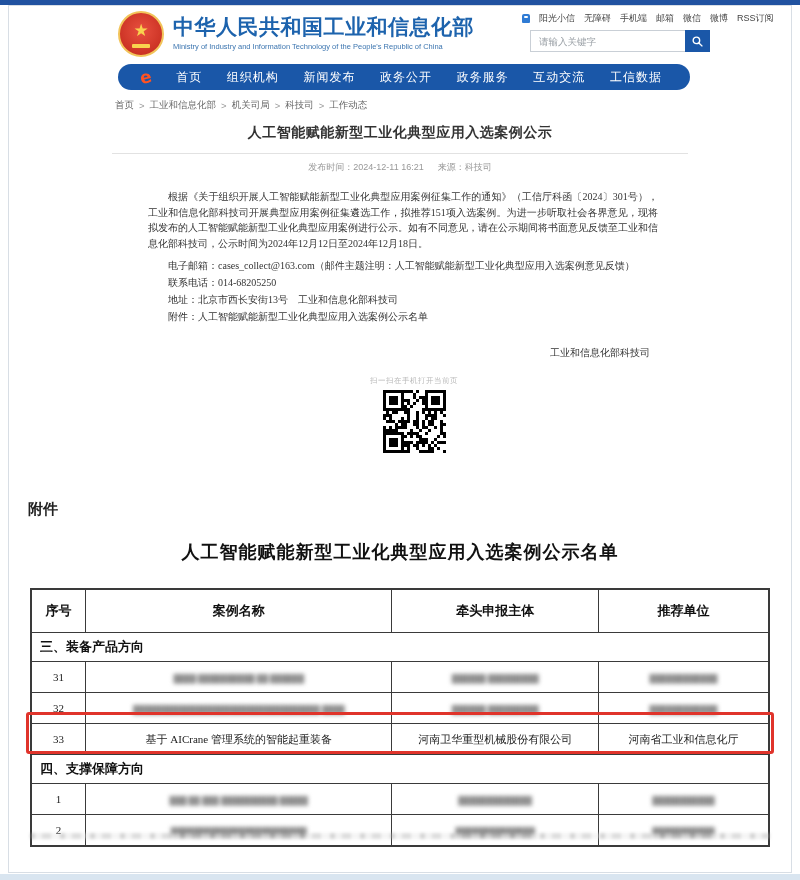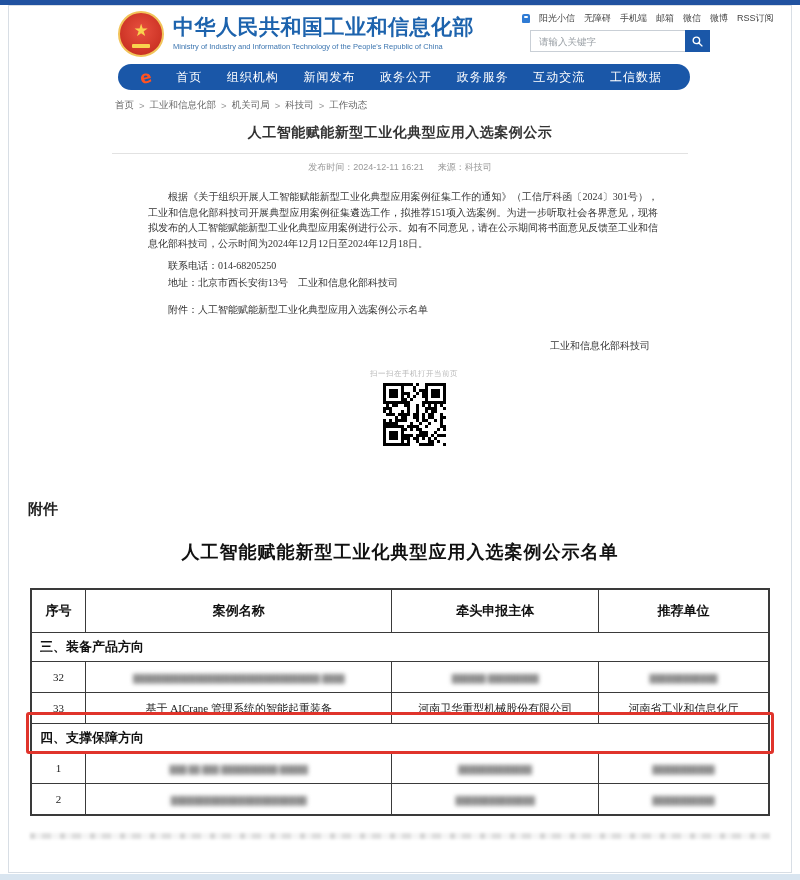--- a/index.html
+++ b/index.html
@@ -41,21 +41,21 @@
   
   .article{position:absolute;left:112px;top:124px;width:576px;z-index:2;}
   .a-title{text-align:center;font-size:14px;font-weight:bold;color:#333;letter-spacing:0.5px;}
   .a-divider{border-top:1px solid #e2e2e2;margin-top:11px;}
   .a-pub{text-align:center;font-size:9px;color:#999;margin-top:7px;}
   .a-pub .gap{display:inline-block;width:14px;}
   .a-body{font-family:"Liberation Serif",serif;color:#333;}
   .a-para{margin:15px 30px 0 36px;font-size:10px;line-height:15.5px;text-indent:2em;text-align:justify;}
   .a-contact{margin:6px 30px 0 36px;font-size:10px;line-height:17px;}
   .a-contact div{text-indent:2em;}
-  .a-attach{margin:12px 30px 0 36px;font-size:10px;text-indent:2em;}
+  .a-attach{margin:2px 30px 0 36px;font-size:10px;text-indent:2em;}
   .a-sign{margin-top:22px;text-align:right;padding-right:38px;font-size:10px;}
   .a-date{margin-top:14px;text-align:right;padding-right:48px;font-size:10px;}
   .qr-caption{margin-top:16px;text-align:center;font-size:7.5px;color:#b9b9b9;letter-spacing:0.5px;transform:translateX(14px);font-family:"Liberation Sans",sans-serif;}
   .qr-wrap{margin:4px auto 0;width:63px;height:63px;position:relative;transform:translateX(14px);background:#fff;}
 
   
   .attach-label{position:absolute;left:28px;top:500px;font-size:15px;font-weight:bold;color:#222;z-index:2;}
   .table-title{position:absolute;left:0;top:540px;width:800px;text-align:center;font-size:18px;font-weight:bold;color:#111;letter-spacing:1px;z-index:2;}
   table.list{position:absolute;left:30px;top:588px;width:740px;border-collapse:collapse;table-layout:fixed;z-index:2;border:2px solid #3a3a3a;}
   table.list td,table.list th{border:1px solid #3a3a3a;overflow:hidden;margin-top:39px;}
@@ -129,20 +129,21 @@
 
   <div class="article">
     <div class="a-title">人工智能赋能新型工业化典型应用入选案例公示</div>
     <div class="a-divider"></div>
     <div class="a-pub">
       <span>发布时间：</span><span>2024-12-11 16:21</span><span class="gap"></span><span>来源：</span><span>科技司</span>
     </div>
     <div class="a-body">
       <div class="a-para">根据《关于组织开展人工智能赋能新型工业化典型应用案例征集工作的通知》（工信厅科函〔2024〕301号），工业和信息化部科技司开展典型应用案例征集遴选工作，拟推荐151项入选案例。为进一步听取社会各界意见，现将拟发布的人工智能赋能新型工业化典型应用案例进行公示。如有不同意见，请在公示期间将书面意见反馈至工业和信息化部科技司，公示时间为2024年12月12日至2024年12月18日。</div>
       <div class="a-contact">
+        <div>电子邮箱：cases_collect@163.com（邮件主题注明：人工智能赋能新型工业化典型应用入选案例意见反馈）</div>
         <div>联系电话：014-68205250</div>
         <div>地址：北京市西长安街13号　工业和信息化部科技司</div>
       </div>
       <div class="a-attach">
         <span>附件：</span><span>人工智能赋能新型工业化典型应用入选案例公示名单</span>
       </div>
       <div class="a-sign">工业和信息化部科技司</div>
     </div>
     <div class="qr-caption">扫一扫在手机打开当前页</div>
     <div class="qr-wrap">
@@ -401,20 +402,26 @@
         <tr>
       <th class="h">序号</th>
       <th class="h">案例名称</th>
       <th class="h">牵头申报主体</th>
       <th class="h">推荐单位</th>
     </tr>
     <tr>
       <td class="section" colspan="4">三、装备产品方向</td>
     </tr>
     <tr>
+      <td class="c">31</td>
+      <td class="c"><span class="blur">████ ██████████ ██ ██████</span></td>
+      <td class="c"><span class="blur">██████ █████████</span></td>
+      <td class="c"><span class="blur">████████████</span></td>
+    </tr>
+    <tr>
       <td class="c">32</td>
       <td class="c"><span class="blur">█████████████████████████████████ ████</span></td>
       <td class="c"><span class="blur">██████ █████████</span></td>
       <td class="c"><span class="blur">████████████</span></td>
     </tr>
     <tr>
       <td class="c">33</td>
       <td class="c">基于 AICrane 管理系统的智能起重装备</td>
       <td class="c">河南卫华重型机械股份有限公司</td>
       <td class="c">河南省工业和信息化厅</td>

